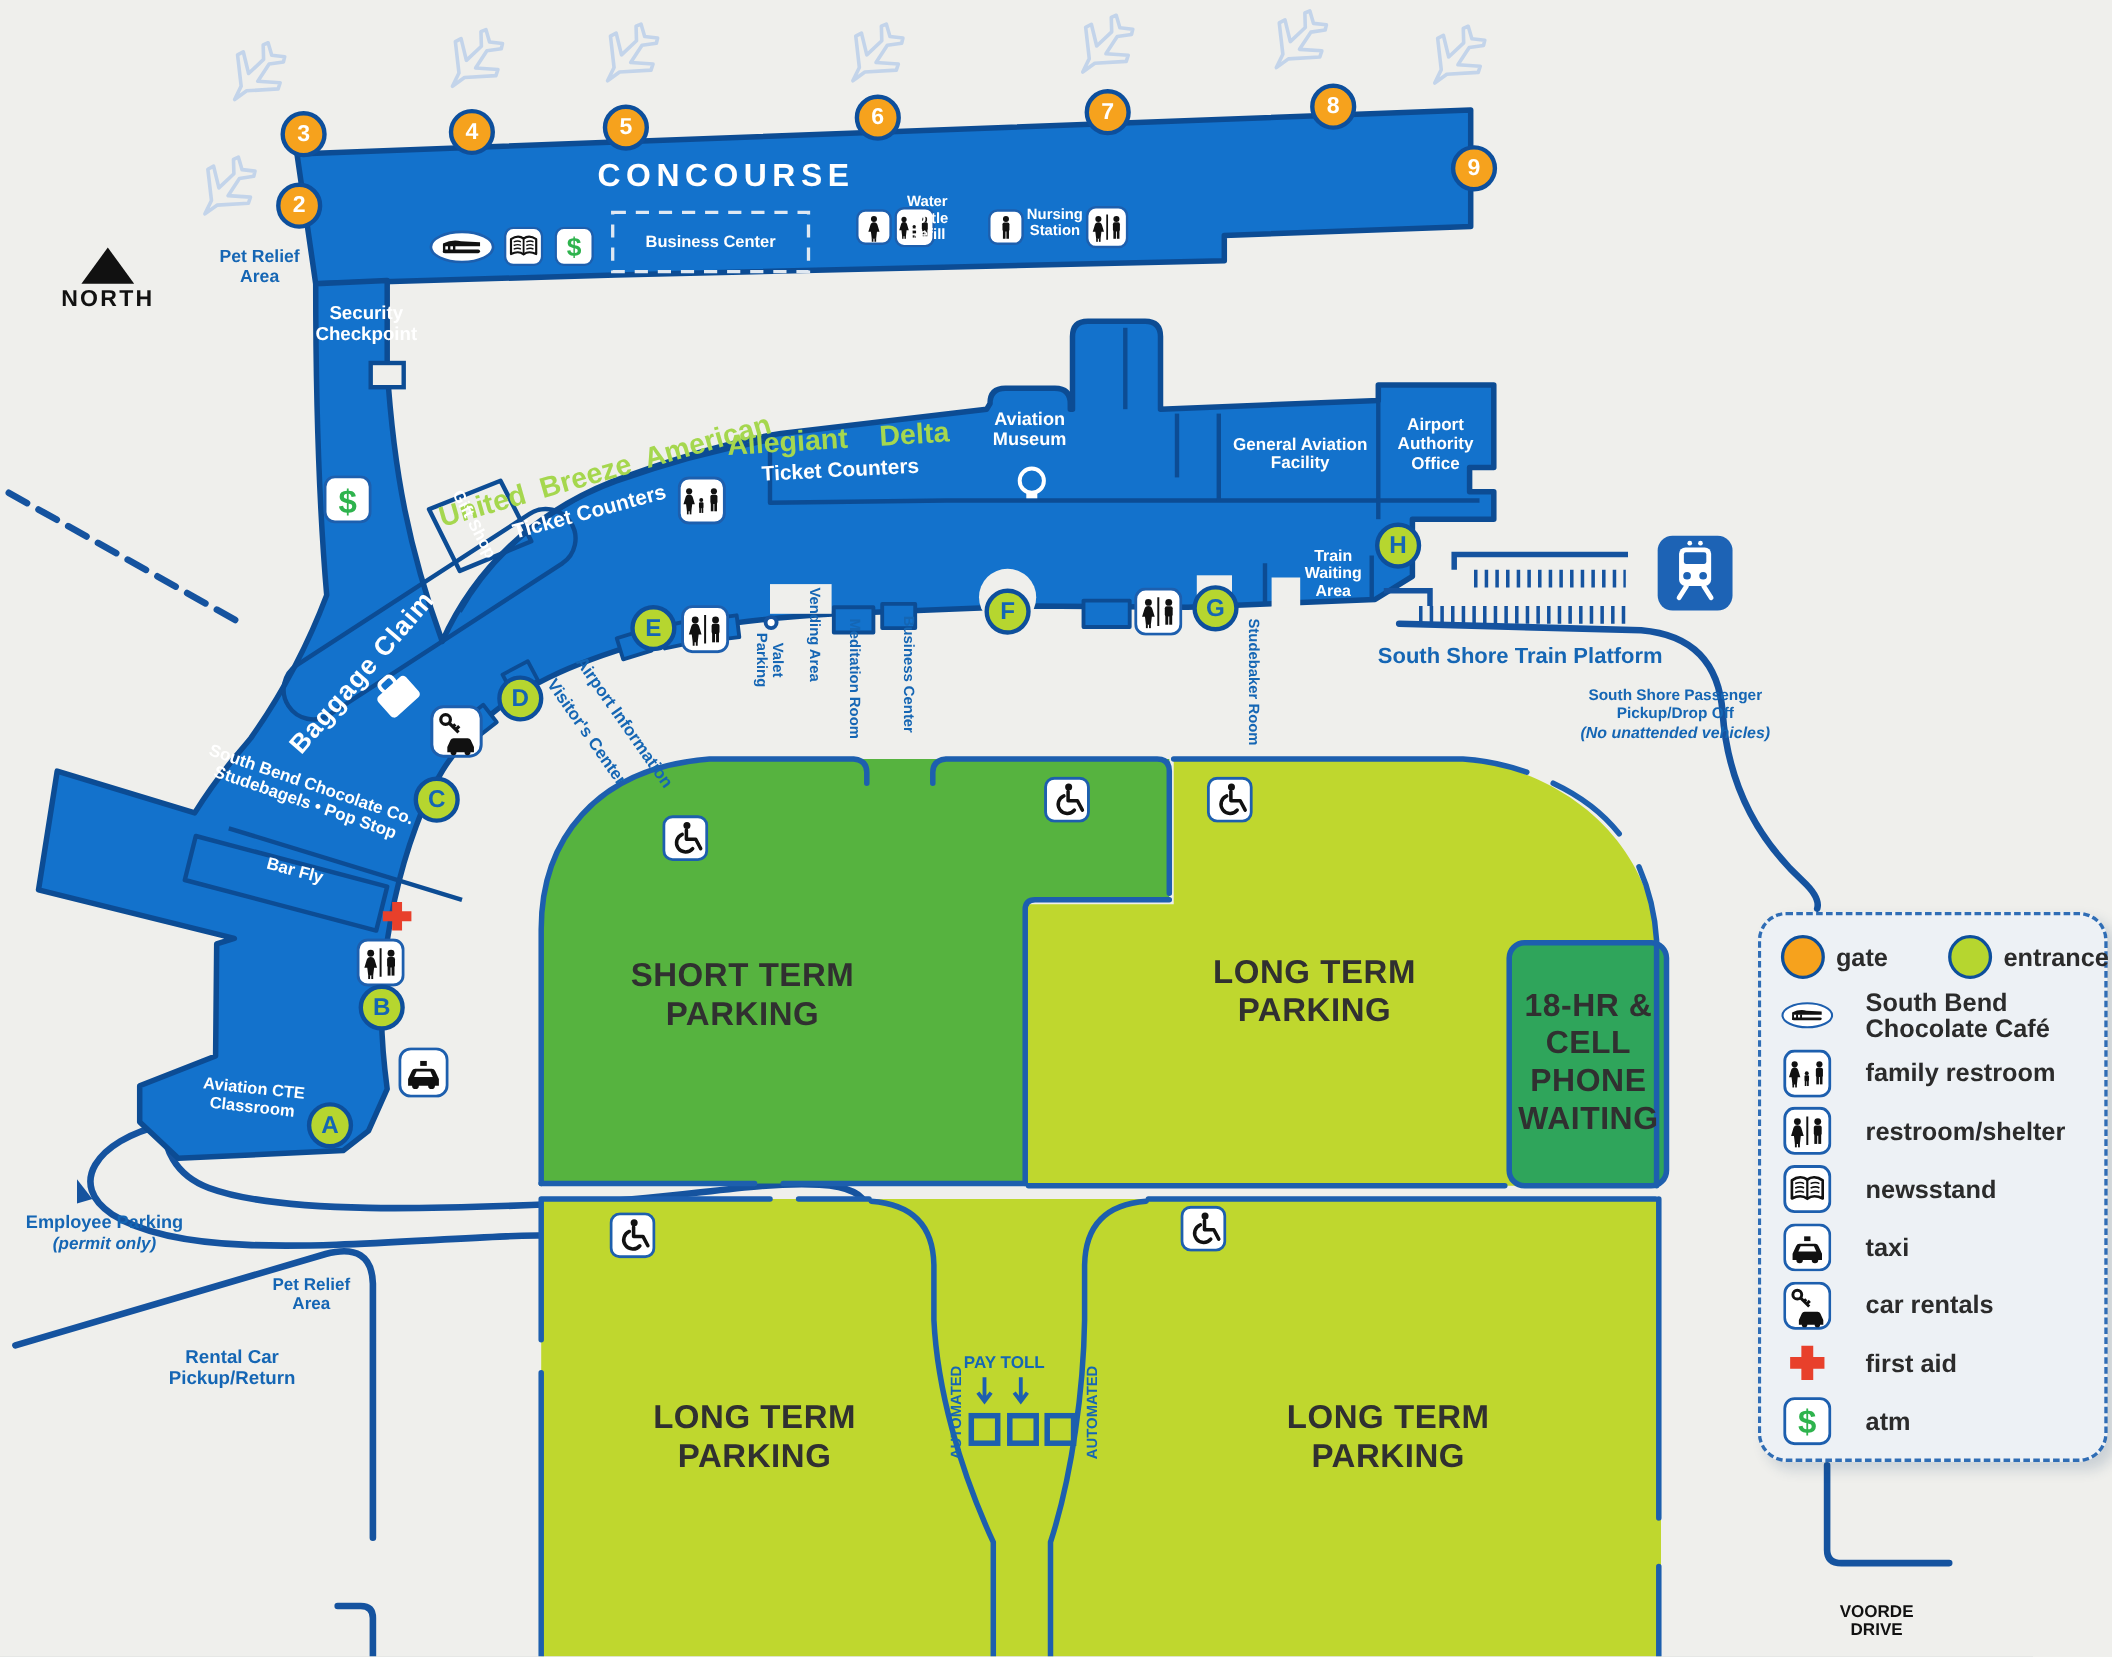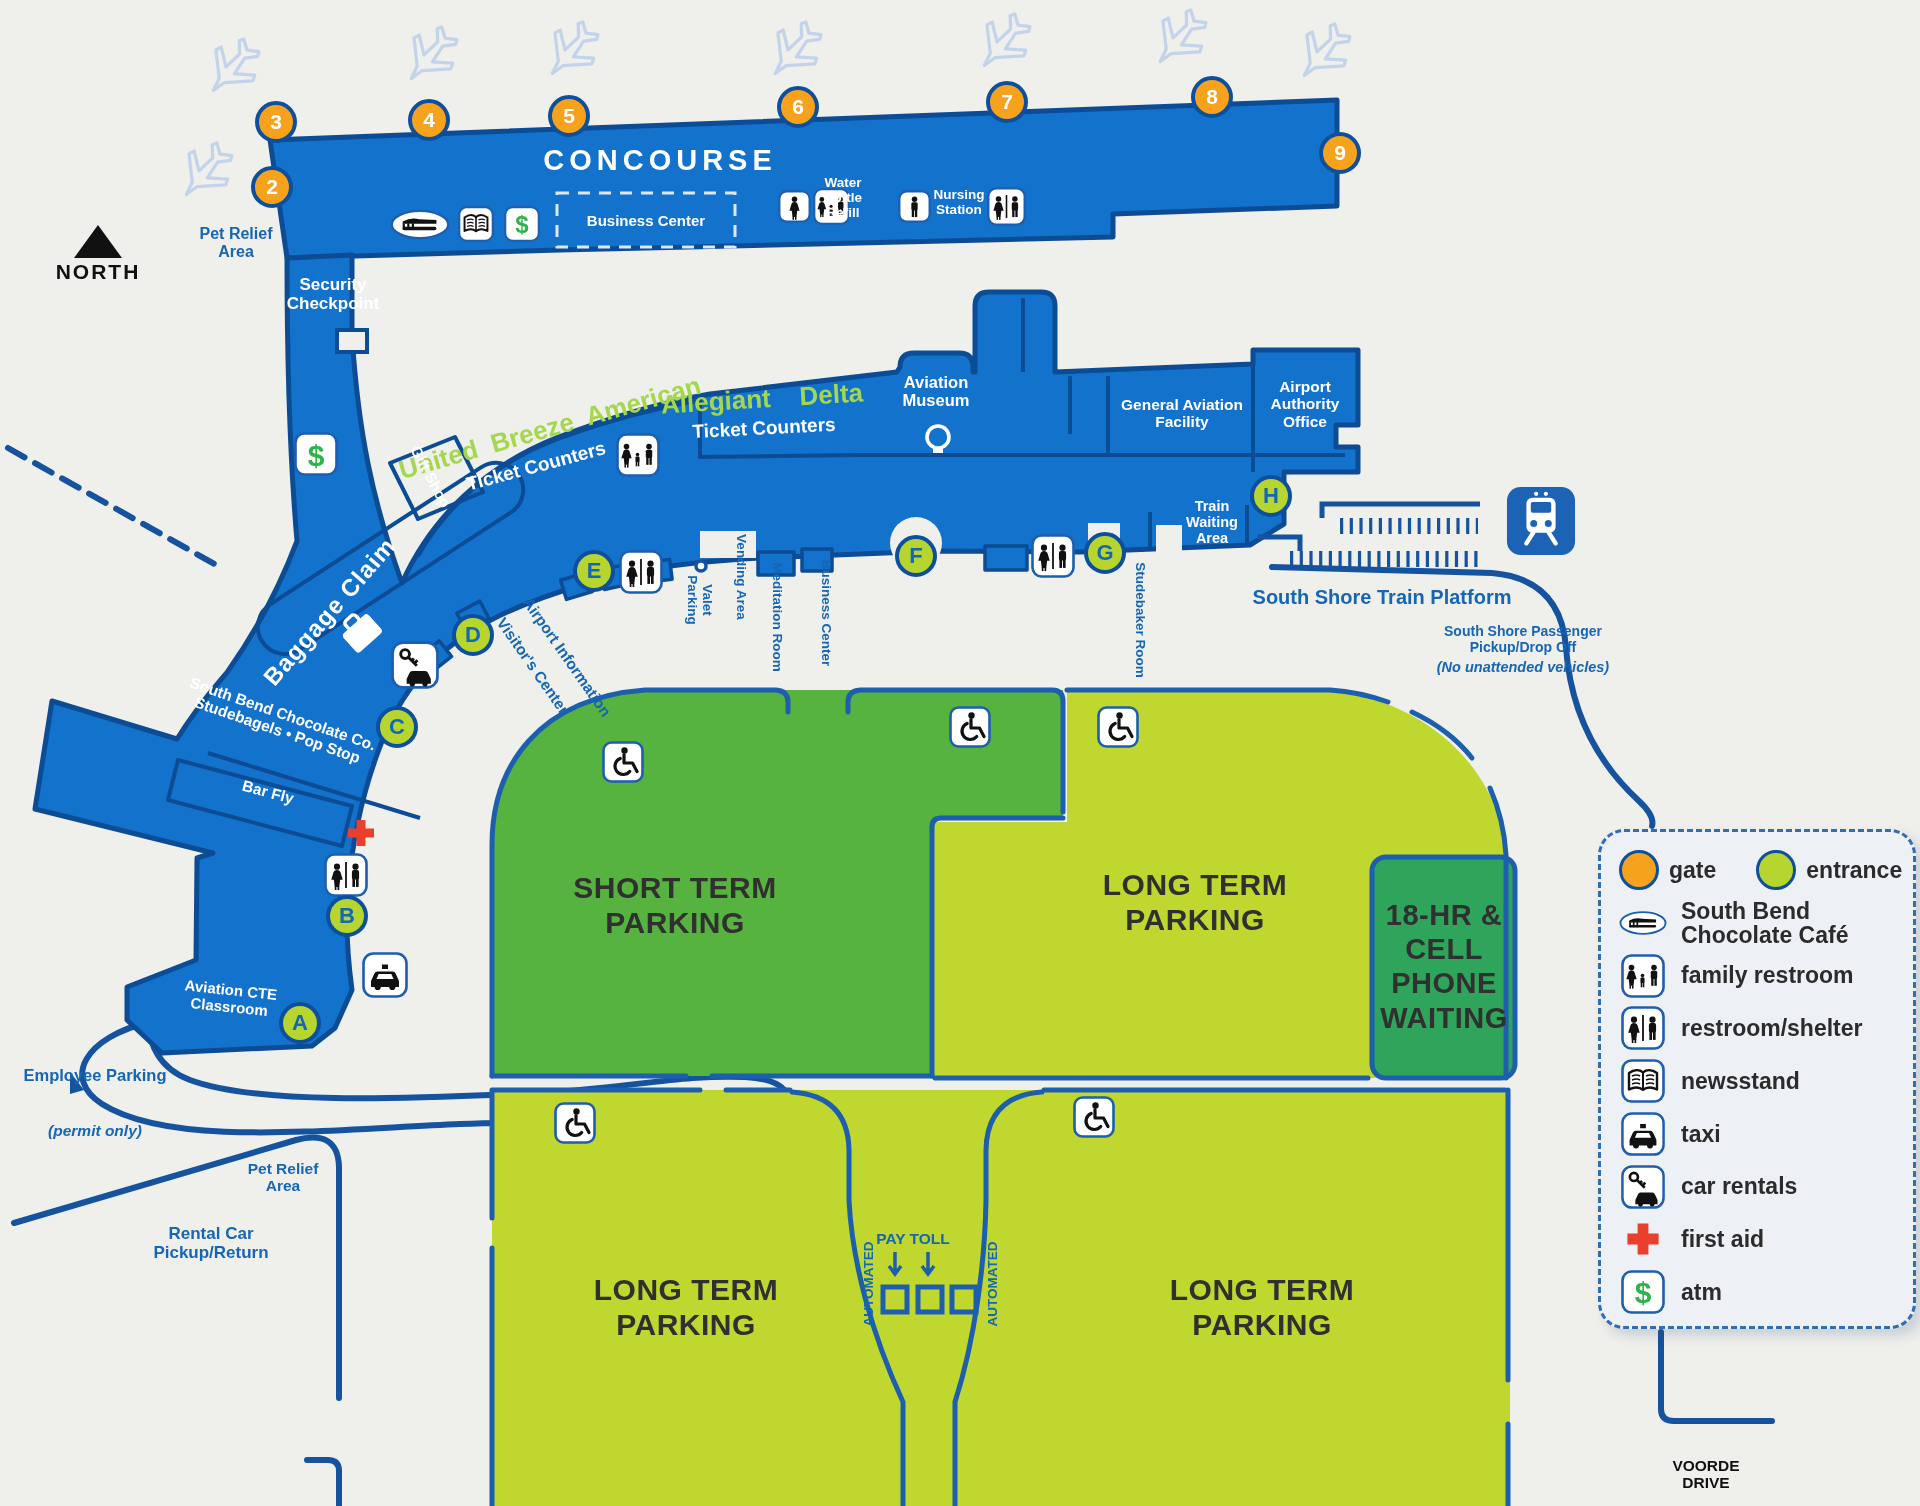--- a/index.html
+++ b/index.html
@@ -15,21 +15,21 @@
   .it{font-style:italic}
   .gate,.ent{position:absolute;width:34px;height:34px;border-radius:50%;
      display:flex;align-items:center;justify-content:center;font-weight:700;
      transform:translate(-50%,-50%);box-sizing:content-box;}
   .gate{background:#f6a21d;border:4px solid #0d4f9c;color:#fff;font-size:21px;}
   .ent{background:#b6d62f;border:4px solid #0d4f9c;color:#1566b4;font-size:22px;}
   .legend{position:absolute;left:1598px;top:829px;width:318px;height:500px;box-sizing:border-box;
      background:#edf1f5;border:3px dashed #2f6db5;border-radius:26px;
      box-shadow:7px 7px 12px rgba(40,70,110,.18);padding:14px 16px 10px 18px;
      display:flex;flex-direction:column;justify-content:space-between;}
-  .lrow{display:flex;align-items:center;gap:14px;height:48px;}
+  .lrow{display:flex;align-items:center;gap:29px;height:48px;}
   .ltext{font-size:23px;font-weight:700;color:#2b2b2b;line-height:1.05;white-space:pre-line;}
   .lrow .ic{flex:0 0 auto;display:flex;align-items:center;justify-content:center;width:48px;}
   .lgate{width:34px;height:34px;border-radius:50%;background:#f6a21d;border:3px solid #0d4f9c;}
   .lent{width:34px;height:34px;border-radius:50%;background:#b6d62f;border:3px solid #0d4f9c;}
   .pair{display:flex;align-items:center;gap:10px;}
 </style>
 </head>
 <body>
 
 <div class="stage">
@@ -423,21 +423,21 @@
 CELL
 PHONE
 WAITING</div>
 <div class="lbl dk" style="left:686px;top:1307px;font-size:30px;transform:translate(-50%,-50%)">LONG TERM
 PARKING</div>
 <div class="lbl dk" style="left:1262px;top:1307px;font-size:30px;transform:translate(-50%,-50%)">LONG TERM
 PARKING</div>
 <div class="lbl b" style="left:913px;top:1239px;font-size:15.5px;white-space:pre;transform:translate(-50%,-50%)">PAY TOLL</div>
 <div class="lbl b" style="left:869px;top:1284px;font-size:13.5px;white-space:pre;transform:translate(-50%,-50%) rotate(-90deg)">AUTOMATED</div>
 <div class="lbl b" style="left:993px;top:1284px;font-size:13.5px;white-space:pre;transform:translate(-50%,-50%) rotate(-90deg)">AUTOMATED</div>
-<div class="lbl b" style="left:95px;top:1075px;font-size:16.5px;white-space:pre;transform:translate(-50%,-50%)">Employee Parking</div>
+<div class="lbl b" style="left:95px;top:1112px;font-size:16.5px;white-space:pre;transform:translate(-50%,-50%)">Employee Parking</div>
 <div class="lbl b it" style="left:95px;top:1131px;font-size:15.5px;transform:translate(-50%,-50%)">(permit only)</div>
 <div class="lbl b" style="left:283px;top:1177px;font-size:15.5px;transform:translate(-50%,-50%)">Pet Relief
 Area</div>
 <div class="lbl b" style="left:211px;top:1243px;font-size:17px;transform:translate(-50%,-50%)">Rental Car
 Pickup/Return</div>
 <div class="lbl blk" style="left:1706px;top:1474px;font-size:15.5px;transform:translate(-50%,-50%)">VOORDE
 DRIVE</div>
 
 <div class="gate" style="left:272px;top:187px">2</div>
 <div class="gate" style="left:276px;top:122px">3</div>

